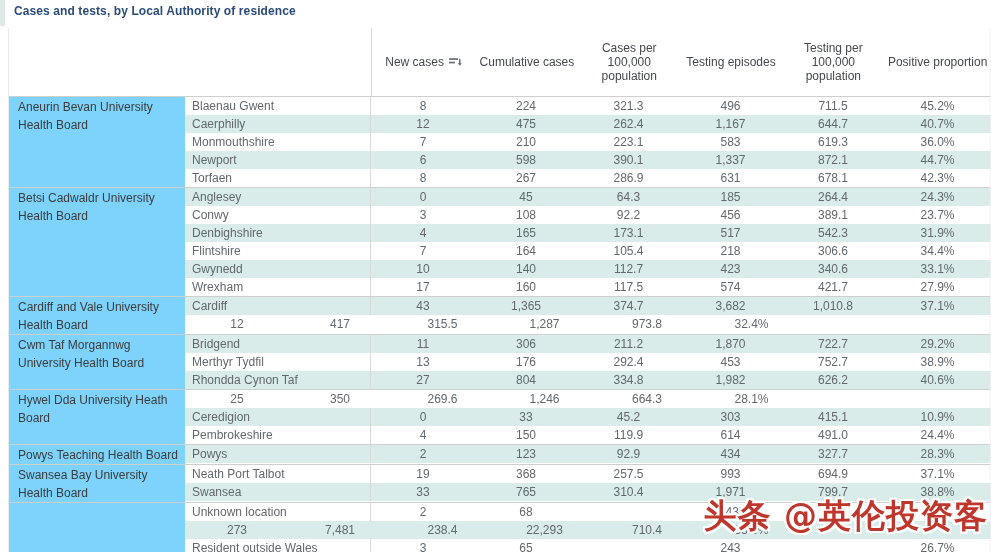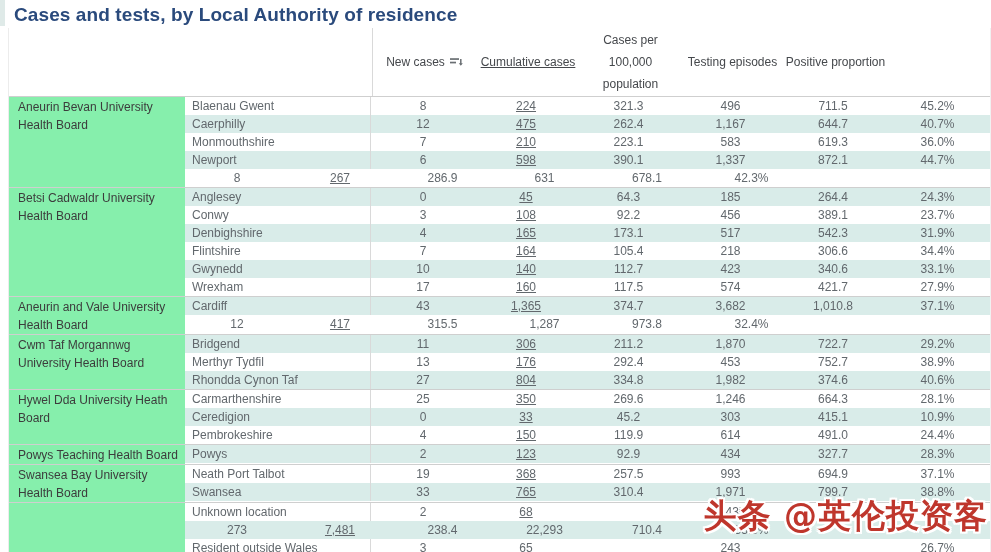--- a/index.html
+++ b/index.html
@@ -4,41 +4,41 @@
 <style>
   * { box-sizing: border-box; margin: 0; padding: 0; }
   html,body { background:#fff; }
   body {
     width: 991px; height: 552px; position: relative; overflow: hidden;
     font-family: "Liberation Sans", "DejaVu Sans", sans-serif;
     -webkit-font-smoothing: antialiased;
   }
   .accent { position:absolute; left:0; top:0; width:5px; height:26px; background:#dfeae8; }
   .title {
-    margin: 4px 0 0 14px; font-size: 19px; font-weight: bold;
+    margin: 4px 0 0 14px; font-size: 12px; font-weight: bold;
     color: var(--title-text, #2a4a7c); letter-spacing: .1px; height: 24px;
   }
   .tbl {
     margin-left: 8px; width: 983px;
     border-left: 1px solid #ececec; border-right: 1px solid #f1f1f1;
     border-bottom: 1px solid var(--grid, #cfcfcf);
     color: var(--body-text, #62686d); font-size: 12px;
   }
   .thead { display: flex; height: 68px; color: var(--header-text, #45484c); }
   .spacer { width: 364px; border-right: 1px solid var(--vline, #d9d9d9); }
   .hcell {
     display: flex; align-items: center; justify-content: center; gap: 5px;
-    text-align: center; line-height: 22px; padding: 2px;
-  }
-  .c0 { width: 104px; } .c1 { width: 102px; text-decoration: underline; } .c2 { width: 103px; }
+    text-align: center; line-height: 14px; padding: 2px;
+  }
+  .c0 { width: 104px; } .c1 { width: 102px; } .c2 { width: 103px; }
   .c3 { width: 101px; } .c4 { width: 104px; } .c5 { width: 105px; }
   .group { display: flex; border-top: 1px solid var(--grid, #cfcfcf); }
   .hb-cell {
     width: 178px; padding: 1px 6px 0 9px; line-height: 18px;
-    color: var(--hb-text, #3c3c3c); background: #86efac;
+    color: var(--hb-text, #3c3c3c); background: #7dd3fc;
   }
   .rows { flex: 1; }
   .row { display: flex; height: 18px; align-items: center; }
   .row.band { background: var(--band, #d9ece9); }
   .la-cell {
     width: 186px; padding-left: 7px; align-self: stretch;
     display: flex; align-items: center;
     border-right: 1px solid var(--vline, #d9d9d9);
   }
   .num { text-align: center; }
@@ -67,20 +67,21 @@
         <svg class="sort-ic" width="14" height="11" viewBox="0 0 14 11">
           <rect x="0" y="1.2" width="9" height="1.7" fill="#6a6f73"></rect>
           <rect x="0" y="4.7" width="6" height="1.7" fill="#6a6f73"></rect>
           <path d="M10.8 2 v5.4" stroke="#6a6f73" stroke-width="1.5" fill="none"></path>
           <path d="M8.8 6.2 l2 2.6 2-2.6 z" fill="#6a6f73"></path>
         </svg>
       </div>
       <div class="hcell c1">Cumulative cases</div>
       <div class="hcell c2">Cases per 100,000 population</div>
       <div class="hcell c3">Testing episodes</div>
+      <div class="hcell c4">Testing per 100,000 population</div>
       <div class="hcell c5">Positive proportion</div>
     </div>
     <div class="tbody">
         <div class="group">
           <div class="hb-cell">Aneurin Bevan University Health Board</div>
           <div class="rows">
             <div class="row">
               <div class="la-cell">Blaenau Gwent</div>
               <div class="num c0">8</div>
               <div class="num c1">224</div>
@@ -110,20 +111,21 @@
             <div class="row band">
               <div class="la-cell">Newport</div>
               <div class="num c0">6</div>
               <div class="num c1">598</div>
               <div class="num c2">390.1</div>
               <div class="num c3">1,337</div>
               <div class="num c4">872.1</div>
               <div class="num c5">44.7%</div>
             </div>
             <div class="row">
+              <div class="la-cell">Torfaen</div>
               <div class="num c0">8</div>
               <div class="num c1">267</div>
               <div class="num c2">286.9</div>
               <div class="num c3">631</div>
               <div class="num c4">678.1</div>
               <div class="num c5">42.3%</div>
             </div>
           </div>
         </div>
         <div class="group">
@@ -179,21 +181,21 @@
               <div class="num c0">17</div>
               <div class="num c1">160</div>
               <div class="num c2">117.5</div>
               <div class="num c3">574</div>
               <div class="num c4">421.7</div>
               <div class="num c5">27.9%</div>
             </div>
           </div>
         </div>
         <div class="group">
-          <div class="hb-cell">Aneurin and Vale University Health Board</div>
+          <div class="hb-cell">Cardiff and Vale University Health Board</div>
           <div class="rows">
             <div class="row band">
               <div class="la-cell">Cardiff</div>
               <div class="num c0">43</div>
               <div class="num c1">1,365</div>
               <div class="num c2">374.7</div>
               <div class="num c3">3,682</div>
               <div class="num c4">1,010.8</div>
               <div class="num c5">37.1%</div>
             </div>
@@ -227,30 +229,29 @@
               <div class="num c3">453</div>
               <div class="num c4">752.7</div>
               <div class="num c5">38.9%</div>
             </div>
             <div class="row band">
               <div class="la-cell">Rhondda Cynon Taf</div>
               <div class="num c0">27</div>
               <div class="num c1">804</div>
               <div class="num c2">334.8</div>
               <div class="num c3">1,982</div>
-              <div class="num c4">374.6</div>
+              <div class="num c4">626.2</div>
               <div class="num c5">40.6%</div>
             </div>
           </div>
         </div>
         <div class="group">
           <div class="hb-cell">Hywel Dda University Heath Board</div>
           <div class="rows">
             <div class="row">
-              <div class="la-cell">Carmarthenshire</div>
               <div class="num c0">25</div>
               <div class="num c1">350</div>
               <div class="num c2">269.6</div>
               <div class="num c3">1,246</div>
               <div class="num c4">664.3</div>
               <div class="num c5">28.1%</div>
             </div>
             <div class="row band">
               <div class="la-cell">Ceredigion</div>
               <div class="num c0">0</div>

